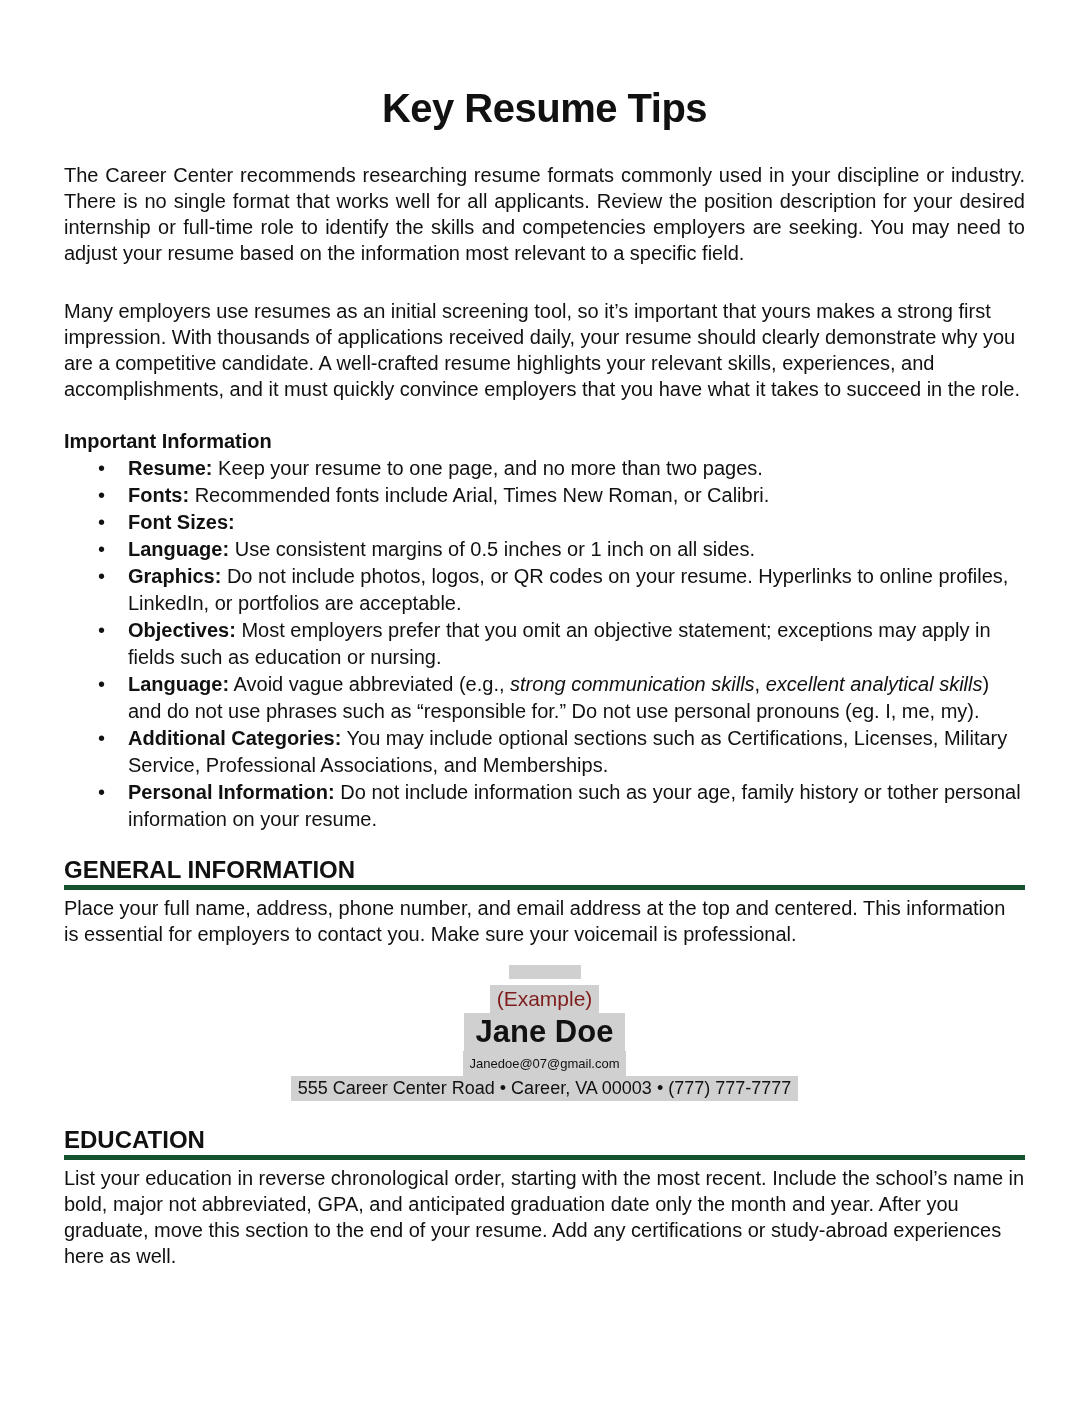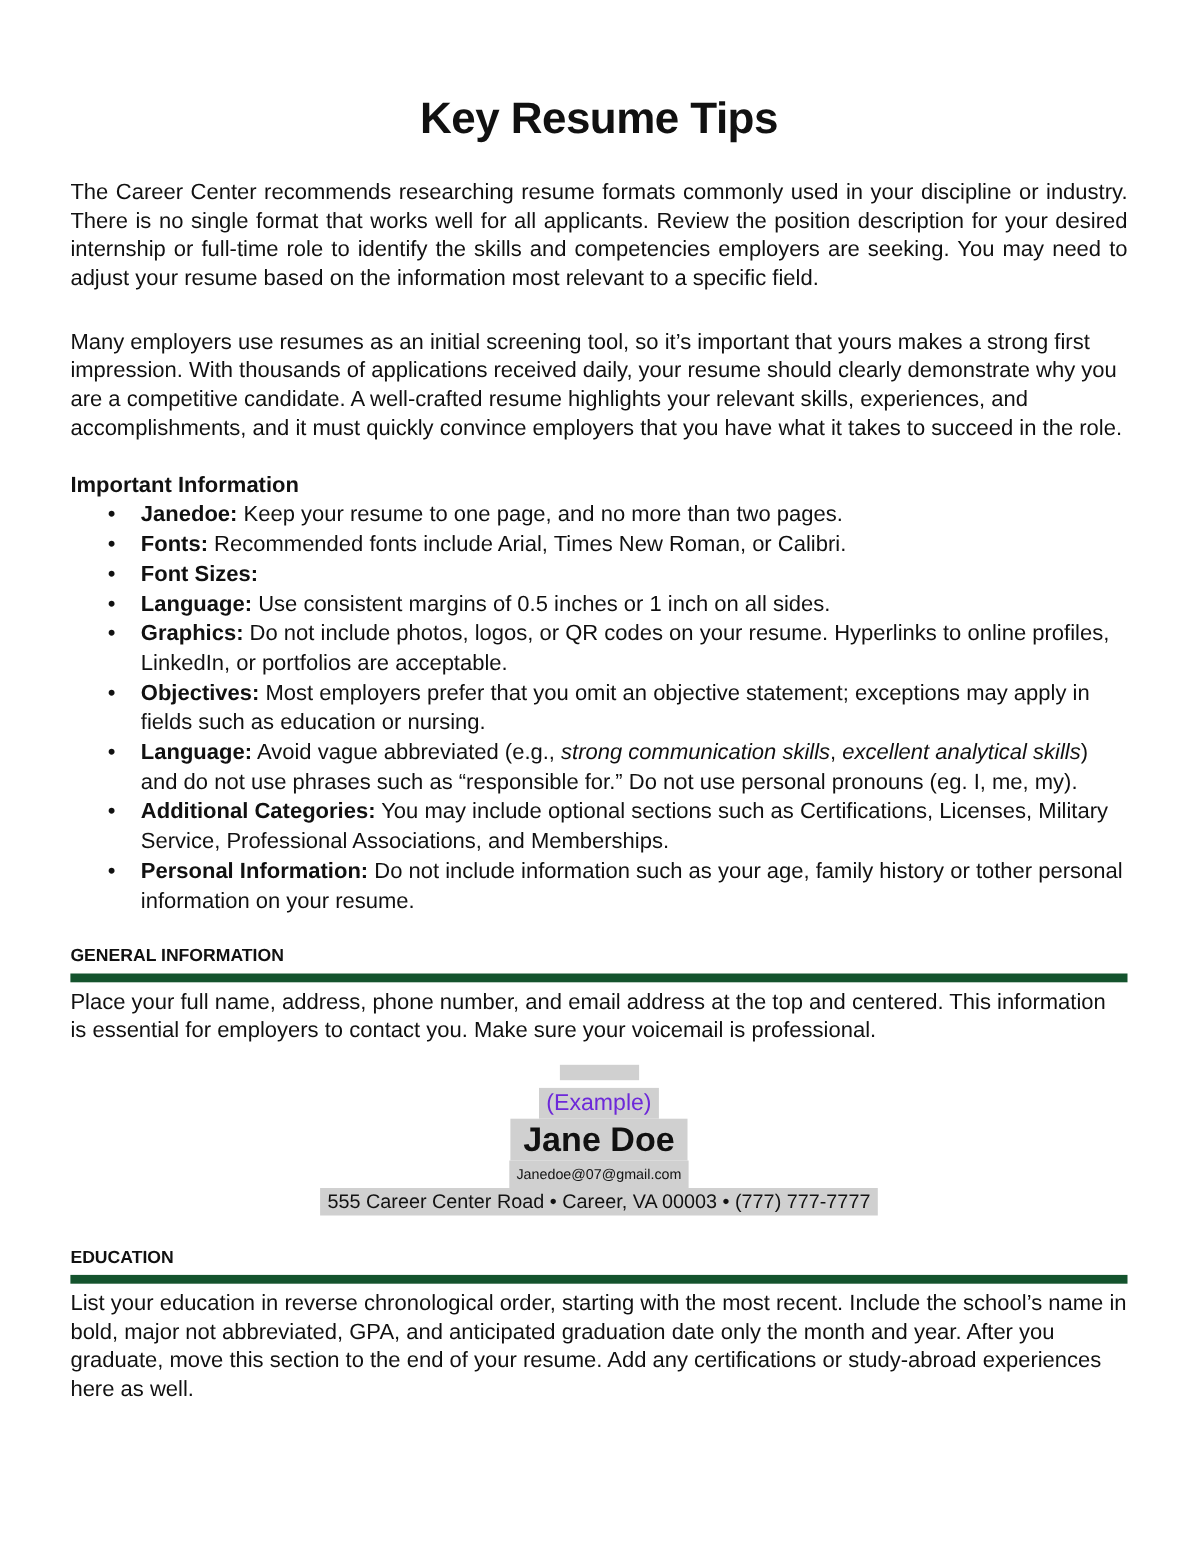--- a/index.html
+++ b/index.html
@@ -72,24 +72,24 @@
   }
   li.subbullet::before {
     content: "\25CB";
     position: absolute;
     left: 37px;
     top: 1px;
     font-size: 13px;
   }
   .rule-heading {
     margin: 0 0 5px 0;
-    font-size: 16px;
+    font-size: 24px;
     line-height: 26px;
     font-weight: 700;
-    border-bottom: 8px solid #14532d;
+    border-bottom: 5px solid #14532d;
     padding-bottom: 2px;
   }
   .section { margin-top: 0; }
   .example-block {
     text-align: center;
     margin-top: 18px;
     margin-bottom: 22px;
   }
   .example-line { margin: 0; }
   .hl {
@@ -132,39 +132,39 @@
 
   <h1 class="doc-title">Key Resume Tips</h1>
 
   <p class="body-text justified para-gap">The Career Center recommends researching resume formats commonly used in your discipline or industry. There is no single format that works well for all applicants. Review the position description for your desired internship or full-time role to identify the skills and competencies employers are seeking. You may need to adjust your resume based on the information most relevant to a specific field.</p>
 
   <p class="body-text para-gap-sm">Many employers use resumes as an initial screening tool, so it’s important that yours makes a strong first impression. With thousands of applications received daily, your resume should clearly demonstrate why you are a competitive candidate. A well-crafted resume highlights your relevant skills, experiences, and accomplishments, and it must quickly convince employers that you have what it takes to succeed in the role.</p>
 
   <h2 class="subheading">Important Information</h2>
 
   <ul class="bullets">
-      <li class="bullet"><strong>Janedoe:</strong> Keep your resume to one page, and no more than two pages.</li>
+      <li class="bullet"><strong>Resume:</strong> Keep your resume to one page, and no more than two pages.</li>
       <li class="bullet"><strong>Fonts:</strong> Recommended fonts include Arial, Times New Roman, or Calibri.</li>
       <li class="bullet"><strong>Font Sizes:</strong></li>
       <li class="bullet"><strong>Language:</strong> Use consistent margins of 0.5 inches or 1 inch on all sides.</li>
       <li class="bullet"><strong>Graphics:</strong> Do not include photos, logos, or QR codes on your resume. Hyperlinks to online profiles, LinkedIn, or portfolios are acceptable.</li>
       <li class="bullet"><strong>Objectives:</strong> Most employers prefer that you omit an objective statement; exceptions may apply in fields such as education or nursing.</li>
       <li class="bullet"><strong>Language:</strong> <span>Avoid vague abbreviated (e.g., </span><em>strong communication skills</em><span>, </span><em>excellent analytical skills</em><span>) and do not use phrases such as “responsible for.” Do not use personal pronouns (eg. I, me, my).</span></li>
       <li class="bullet"><strong>Additional Categories:</strong> You may include optional sections such as Certifications, Licenses, Military Service, Professional Associations, and Memberships.</li>
       <li class="bullet"><strong>Personal Information:</strong> Do not include information such as your age, family history or tother personal information on your resume.</li>
     </ul>
 
   <section class="section">
     <h3 class="rule-heading">GENERAL INFORMATION</h3>
     <p class="body-text">Place your full name, address, phone number, and email address at the top and centered. This information is essential for employers to contact you. Make sure your voicemail is professional.</p>
   </section>
 
   <div class="example-block">
     <div class="example-line"><span class="hl hl-sliver" style="background: rgb(208, 208, 208);"></span></div>
-    <div class="example-line"><span class="hl example-tag" style="background: rgb(208, 208, 208); color: #6d28d9;">(Example)</span></div>
+    <div class="example-line"><span class="hl example-tag" style="background: rgb(208, 208, 208); color: #7f1d1d;">(Example)</span></div>
     <div class="example-line"><span class="hl example-name" style="background: rgb(208, 208, 208);">Jane Doe</span></div>
     <div class="example-line"><span class="hl example-email" style="background: rgb(208, 208, 208);">Janedoe@07@gmail.com</span></div>
     <div class="example-line"><span class="hl example-address" style="background: rgb(208, 208, 208);">555 Career Center Road • Career, VA 00003 • (777) 777-7777</span></div>
   </div>
 
   <section class="section education-section">
     <h3 class="rule-heading">EDUCATION</h3>
     <p class="body-text">List your education in reverse chronological order, starting with the most recent. Include the school’s name in bold, major not abbreviated, GPA, and anticipated graduation date only the month and year. After you graduate, move this section to the end of your resume. Add any certifications or study-abroad experiences here as well.</p>
   </section>
 

